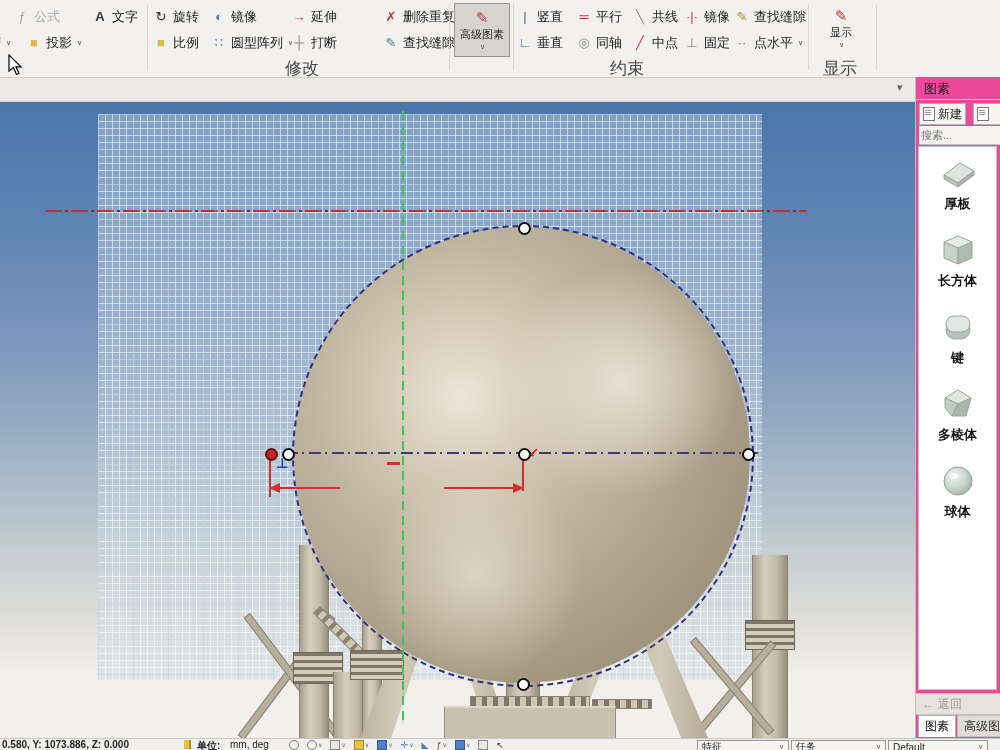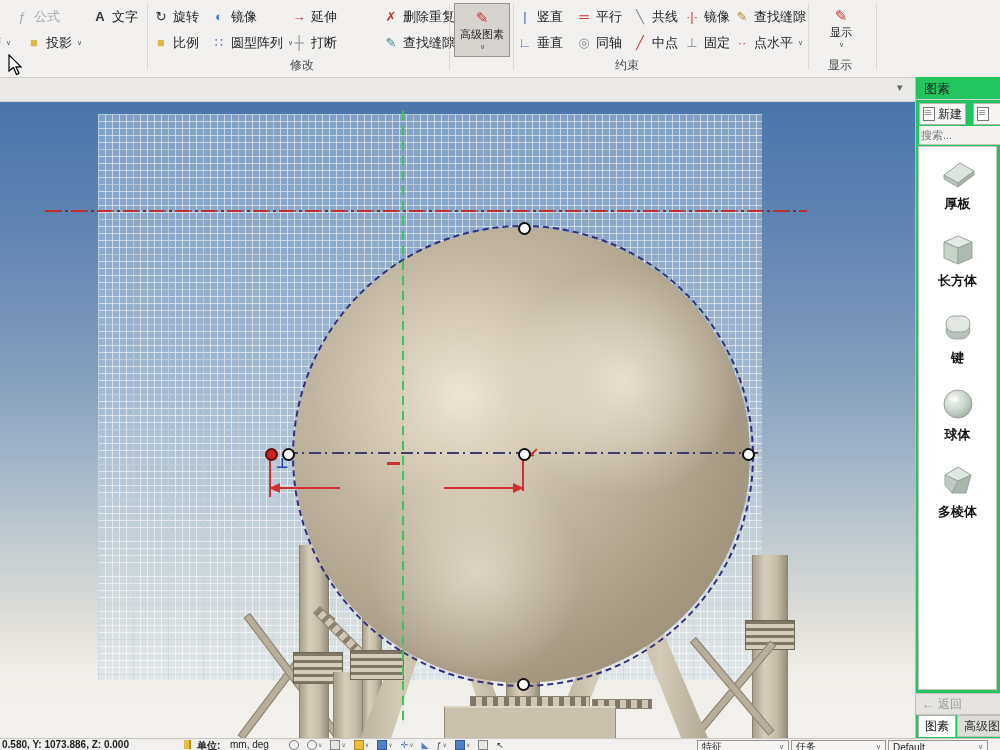--- a/index.html
+++ b/index.html
@@ -6,21 +6,21 @@
     font-family:"Liberation Sans","DejaVu Sans",sans-serif;background:#f2f1ef;}
   .abs{position:absolute;}
   
   .ribbon{left:0;top:0;width:1000px;height:77px;background:#f2f1ef;border-bottom:1px solid #cfcdc9;z-index:20;}
   .rbi{position:absolute;display:flex;align-items:center;gap:4px;height:24px;white-space:nowrap;cursor:default;}
   .ric{display:inline-block;width:16px;text-align:center;font-size:13px;line-height:16px;}
   .rlb{font-size:13px;color:#1c1c1c;}
   .rcar{font-size:7px;color:#555;margin-left:1px;}
   .rbi.disabled .rlb,.rbi.disabled .ric{color:#a8a8a8;}
   .rdiv{position:absolute;top:4px;width:1px;height:66px;background:#dbd9d5;}
-  .rsec{position:absolute;top:57px;width:60px;text-align:center;font-size:12px;color:#4a4a4a;}
+  .rsec{position:absolute;top:57px;width:60px;text-align:center;font-size:17px;color:#4a4a4a;}
   .bigbtn{position:absolute;display:flex;flex-direction:column;align-items:center;justify-content:center;gap:1px;}
   .bigbtn .blb{font-size:11px;color:#1c1c1c;}
   .bigbtn .ric{font-size:15px;}
   .pressed{background:#d7d4d0;border:1px solid #979590;}
   .c-gray{color:#a8a8a8}.c-dk{color:#333}.c-yel{color:#e0b84a}.c-blu{color:#4f7fc9}
   .c-red{color:#c43a35}.c-teal{color:#3a8a8a}.c-nav{color:#3a62b0}.c-mid{color:#888}
   .c-pen{color:#b08a30}
   
   .vheader{left:0;top:77px;width:915px;height:24px;background:#ebe9e6;border-bottom:1px solid #d3d1cd;z-index:15;}
   .collapse{position:absolute;left:897px;top:4px;font-size:11px;color:#666;}
@@ -56,21 +56,21 @@
   .pt.red{background:#cc2222;border-color:#5d1010;}
   .dimred{background:#d03030;z-index:8;}
   .arrowL{width:0;height:0;border-top:5px solid transparent;border-bottom:5px solid transparent;border-right:11px solid #d03030;z-index:8;}
   .arrowR{width:0;height:0;border-top:5px solid transparent;border-bottom:5px solid transparent;border-left:11px solid #d03030;z-index:8;}
   .dimlabel{left:340px;top:374px;width:104px;height:27px;background:#fdfdfa;border:1px solid #d8d6d0;border-radius:4px;
     box-shadow:0 1px 2px rgba(0,0,0,.15);display:flex;align-items:center;justify-content:center;z-index:9;
     font-size:19px;font-weight:bold;color:#c52a28;letter-spacing:.5px;}
   .perp{left:276px;top:354px;font-size:14px;font-weight:bold;color:#2244bb;z-index:9;}
   .curmark{left:528px;top:344px;font-size:13px;font-weight:bold;color:#cc2222;z-index:9;}
   
-  .sidebar{left:915px;top:77px;width:85px;height:661px;background:#22c55e;border-left:1px solid #bfbdb9;z-index:30;overflow:hidden;}
+  .sidebar{left:915px;top:77px;width:85px;height:661px;background:#ec4899;border-left:1px solid #bfbdb9;z-index:30;overflow:hidden;}
   .sb-title{left:8px;top:3px;font-size:13px;color:#222;}
   .sb-hr{left:0;top:22px;width:85px;height:1px;background:#d5d3cf;}
   .sb-btn{position:absolute;display:flex;align-items:center;gap:3px;height:20px;background:#f6f5f3;border:1px solid #b5b3af;padding:0 3px;font-size:12px;color:#222;}
   .pageic{display:inline-block;width:10px;height:12px;background:#fff;border:1px solid #777;
     box-shadow:inset 0 2px 0 rgba(0,0,0,0), inset 0 0 0 0;position:relative;}
   .pageic:before{content:"";position:absolute;left:1px;top:2px;width:6px;height:1px;background:#999;box-shadow:0 2px 0 #999,0 4px 0 #999;}
   .sb-search{left:3px;top:49px;width:77px;height:16px;border:0;border-bottom:1px solid #c5c3bf;background:#f4f3f1;font-size:11px;color:#888;font-family:inherit;}
   .sb-list{left:2px;top:69px;width:79px;height:544px;background:#fff;border:1px solid #c5c3bf;display:flex;flex-direction:column;align-items:center;padding-top:6px;box-sizing:border-box;}
   .sb-item{display:flex;flex-direction:column;align-items:center;height:77px;cursor:pointer;}
   .sb-item .lbl{font-size:13px;font-weight:bold;color:#141414;margin-top:2px;}
@@ -302,40 +302,40 @@
     </div>
     <div class="sb-item">
       <svg width="40" height="40">
         <rect x="8" y="14" width="24" height="18" rx="9" fill="#b6c2b8" stroke="#9aa59c"></rect>
         <rect x="8" y="9" width="24" height="16" rx="8" fill="#e0e8e1" stroke="#9aa59c"></rect>
       </svg>
       <span class="lbl">键</span>
     </div>
     <div class="sb-item">
       <svg width="40" height="40">
+        <polygon points="20,6 33,14 20,20 7,14" fill="#dfe8e0" stroke="#9aa59c"></polygon>
+        <polygon points="7,14 20,20 14,32 7,24" fill="#c0ccc2" stroke="#9aa59c"></polygon>
+        <polygon points="33,14 20,20 14,32 28,32" fill="#a9b6ab" stroke="#9aa59c"></polygon>
+      </svg>
+      <span class="lbl">多棱体</span>
+    </div>
+    <div class="sb-item">
+      <svg width="40" height="40">
         <defs>
           <radialGradient id="sg" cx="35%" cy="32%" r="75%">
             <stop offset="0%" stop-color="#f2f7f2"></stop>
             <stop offset="55%" stop-color="#ccd8ce"></stop>
             <stop offset="100%" stop-color="#9fb0a3"></stop>
           </radialGradient>
         </defs>
         <circle cx="20" cy="20" r="14" fill="url(#sg)" stroke="#93a296"></circle>
         <ellipse cx="16" cy="15" rx="5" ry="3" fill="#ffffff" opacity="0.55"></ellipse>
       </svg>
       <span class="lbl">球体</span>
     </div>
-    <div class="sb-item">
-      <svg width="40" height="40">
-        <polygon points="20,6 33,14 20,20 7,14" fill="#dfe8e0" stroke="#9aa59c"></polygon>
-        <polygon points="7,14 20,20 14,32 7,24" fill="#c0ccc2" stroke="#9aa59c"></polygon>
-        <polygon points="33,14 20,20 14,32 28,32" fill="#a9b6ab" stroke="#9aa59c"></polygon>
-      </svg>
-      <span class="lbl">多棱体</span>
-    </div>
   </div>
   <div class="abs backbar">
     <span>←</span>
     <span>返回</span>
   </div>
   <div class="tab active">图素</div>
   <div class="tab idle">高级图素</div>
 </div>
 
 <div class="abs statusbar">

